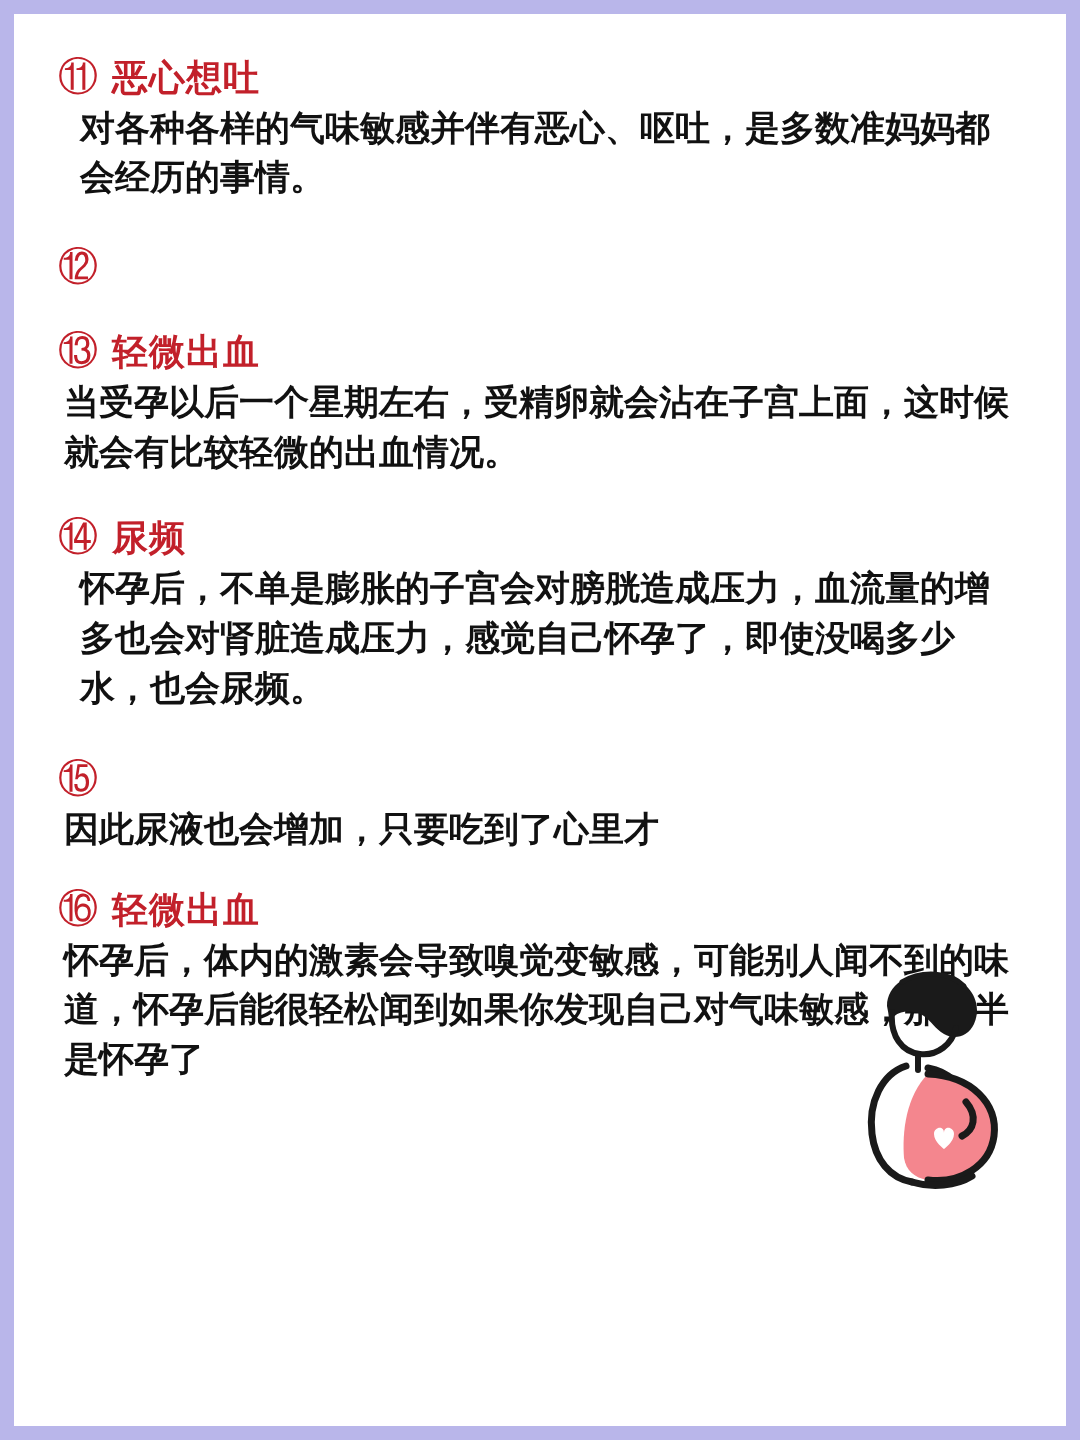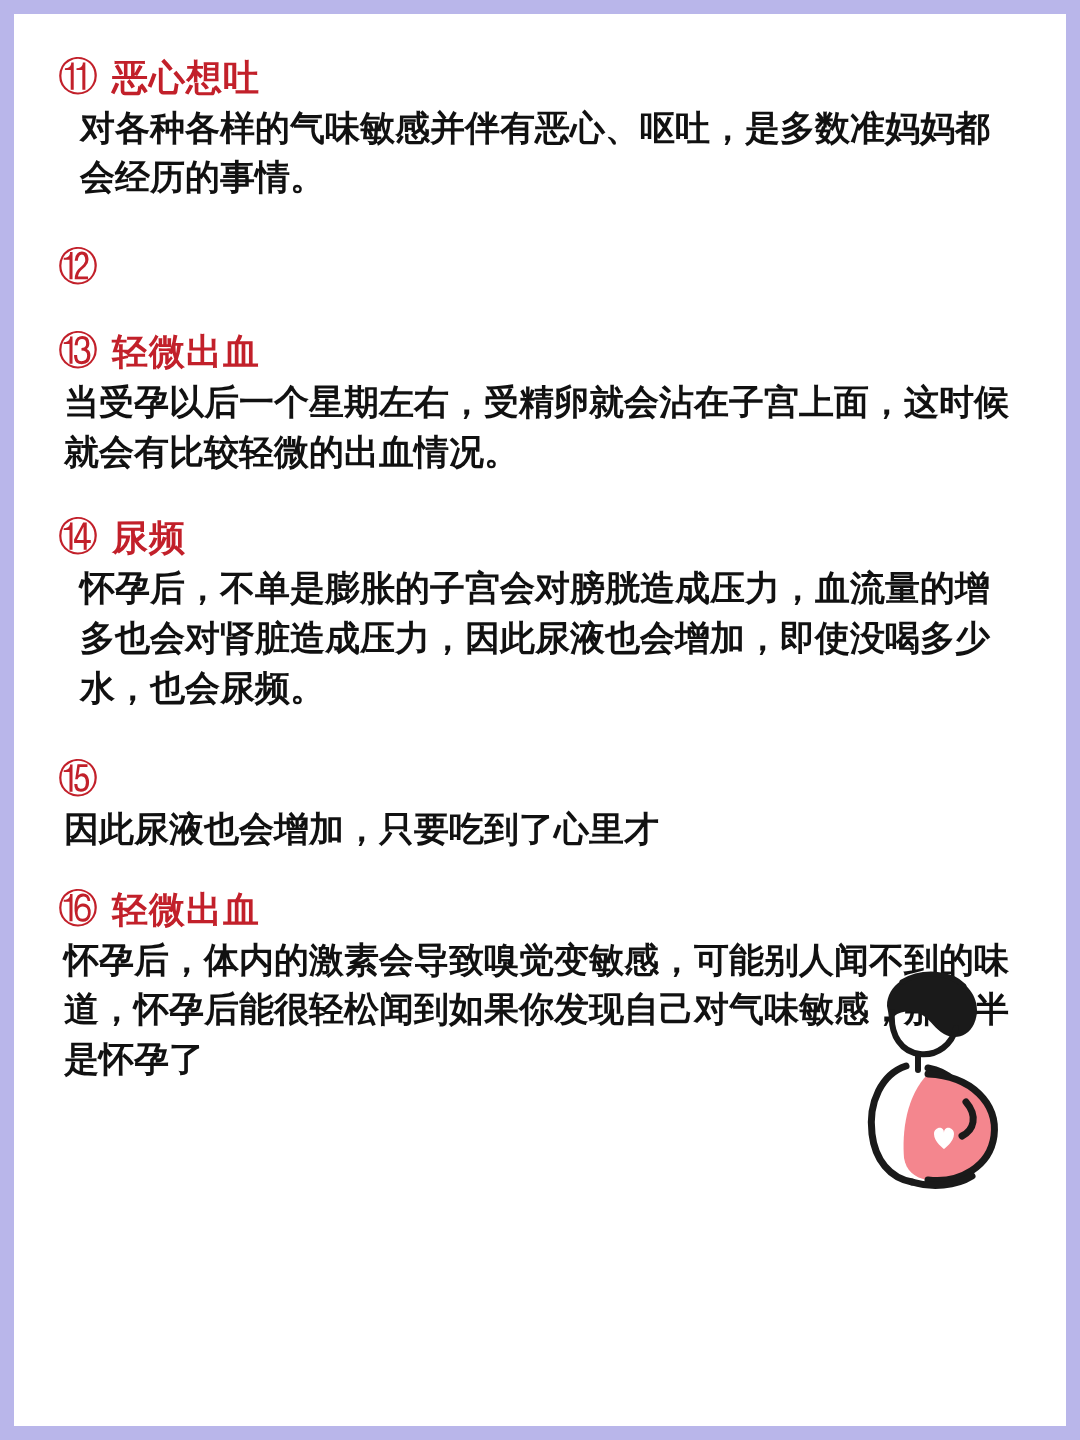--- a/index.html
+++ b/index.html
@@ -103,21 +103,21 @@
         <span class="entry-title">轻微出血</span>
       </div>
       <div class="entry-body">当受孕以后一个星期左右，受精卵就会沾在子宫上面，这时候就会有比较轻微的出血情况。</div>
     </div>
 
     <div class="entry e4">
       <div class="entry-head">
         <span class="num-circle">⑭</span>
         <span class="entry-title">尿频</span>
       </div>
-      <div class="entry-body indent">怀孕后，不单是膨胀的子宫会对膀胱造成压力，血流量的增多也会对肾脏造成压力，因此尿液也会增加，即使没喝多少水，也会尿频。</div>
+      <div class="entry-body indent">怀孕后，不单是膨胀的子宫会对膀胱造成压力，血流量的增多也会对肾脏造成压力，感觉自己怀孕了，即使没喝多少水，也会尿频。</div>
     </div>
 
     <div class="entry e5">
       <div class="entry-head">
         <span class="num-circle">⑮</span>
       </div>
       <div class="entry-body">因此尿液也会增加，只要吃到了心里才</div>
     </div>
 
     <div class="entry e6">

